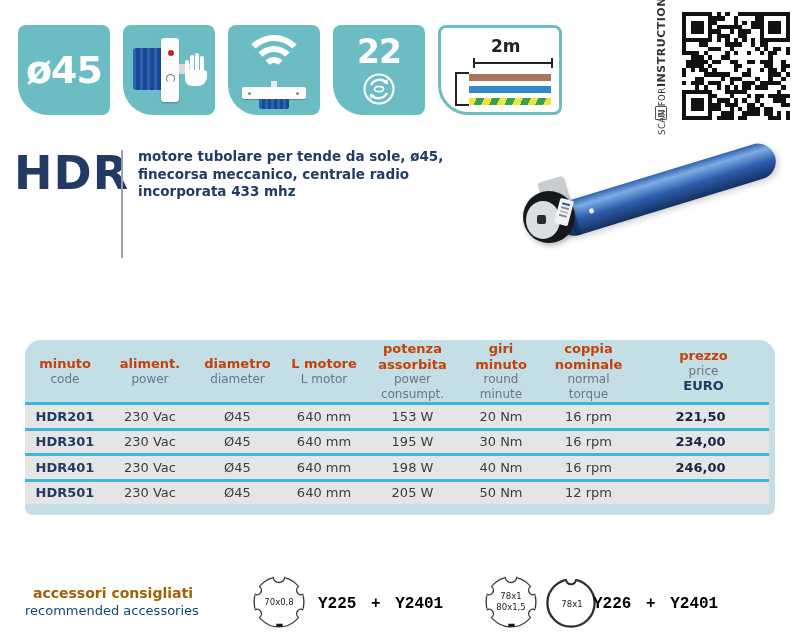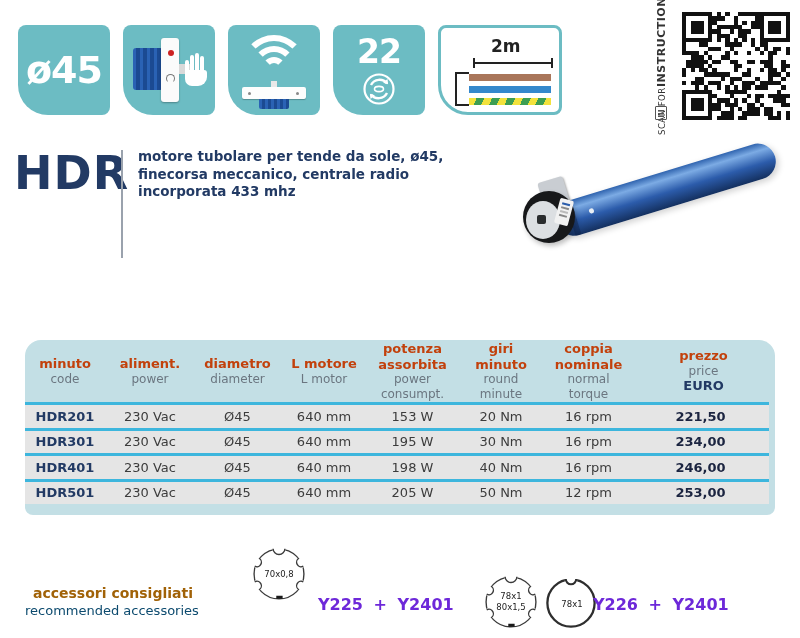--- a/index.html
+++ b/index.html
@@ -123,24 +123,24 @@
   .tbl-footer { height:11px; }
 
   
   .acc-title { position:absolute; left:25px; top:585px; font-size:14px; font-weight:bold; color:#a16207;margin-left:8px; }
   .acc-sub   { position:absolute; left:25px; top:603px; font-size:13px; color:#0c4a6e; }
   .adapter { position:absolute; width:58px; height:60px; }
   .adapter svg { position:absolute; left:0; top:0; }
   .adapter .alabel { position:absolute; left:0; right:0; top:0; bottom:0; display:flex;
     align-items:center; justify-content:center; font-size:8.5px; color:#222; text-align:center;
     white-space:pre-line; line-height:1.25; }
-  .ad-1 { left:250px; top:544px; }
+  .ad-1 { left:250px; top:572px; }
   .ad-2 { left:482px; top:572px; }
   .ad-3 { left:543px; top:574px; }
-  .kit { position:absolute; font-size:16px; font-weight:bold; color:#6d28d9; word-spacing:5px; }
+  .kit { position:absolute; font-size:16px; font-weight:bold; color:#000000; word-spacing:5px;font-family:Liberation Mono, monospace; }
   .kit-1 { left:318px; top:595px; }
   .kit-2 { left:593px; top:595px; }
 </style>
 </head>
 <body>
 
 <div class="page">
 
   <div class="tile tile-1">
     <span class="tile-text">ø45</span>
@@ -935,21 +935,20 @@
         <span class="price">246,00</span>
       </div>
       <div class="trow">
         <span class="code">HDR501</span>
         <span>230 Vac</span>
         <span>Ø45</span>
         <span>640 mm</span>
         <span>205 W</span>
         <span>50 Nm</span>
         <span>12 rpm</span>
-        <span class="price">253,00</span>
       </div>
     </div>
     <div class="tbl-footer"></div>
   </div>
 
   <div class="acc-title">accessori consigliati</div>
   <div class="acc-sub">recommended accessories</div>
 
   <div class="adapter ad-1">
     <svg width="58" height="60" viewBox="0 0 64 66">

